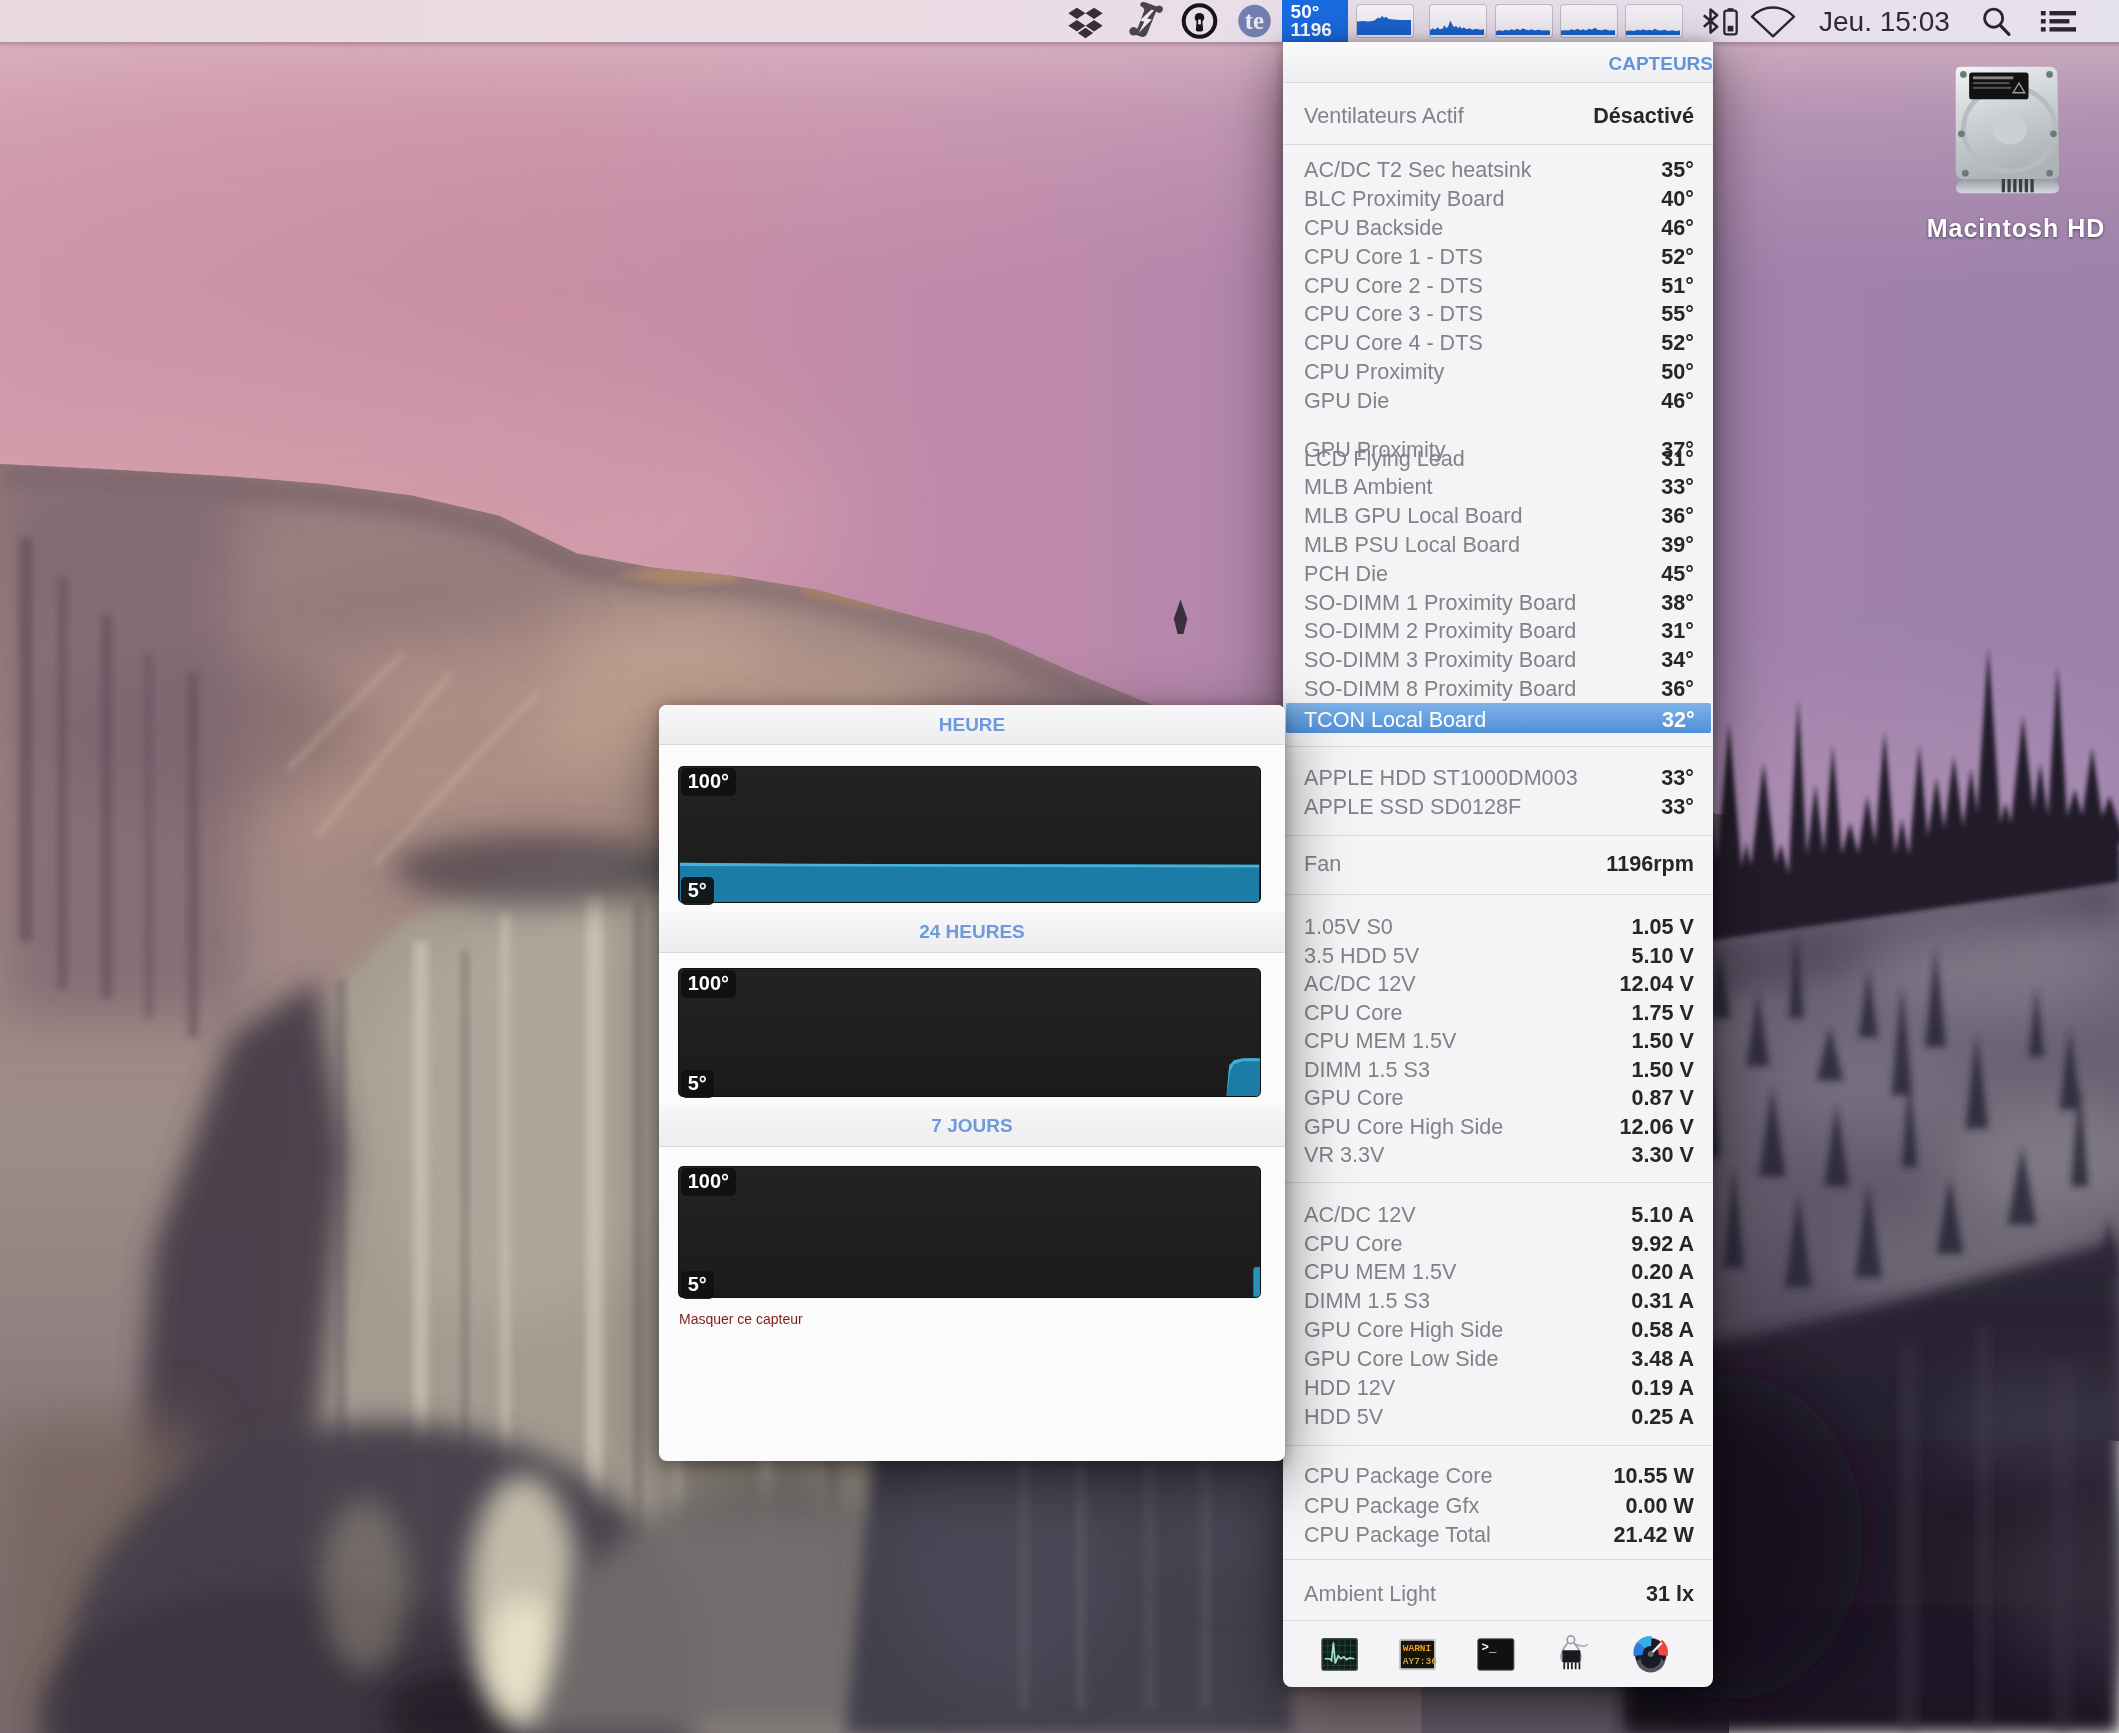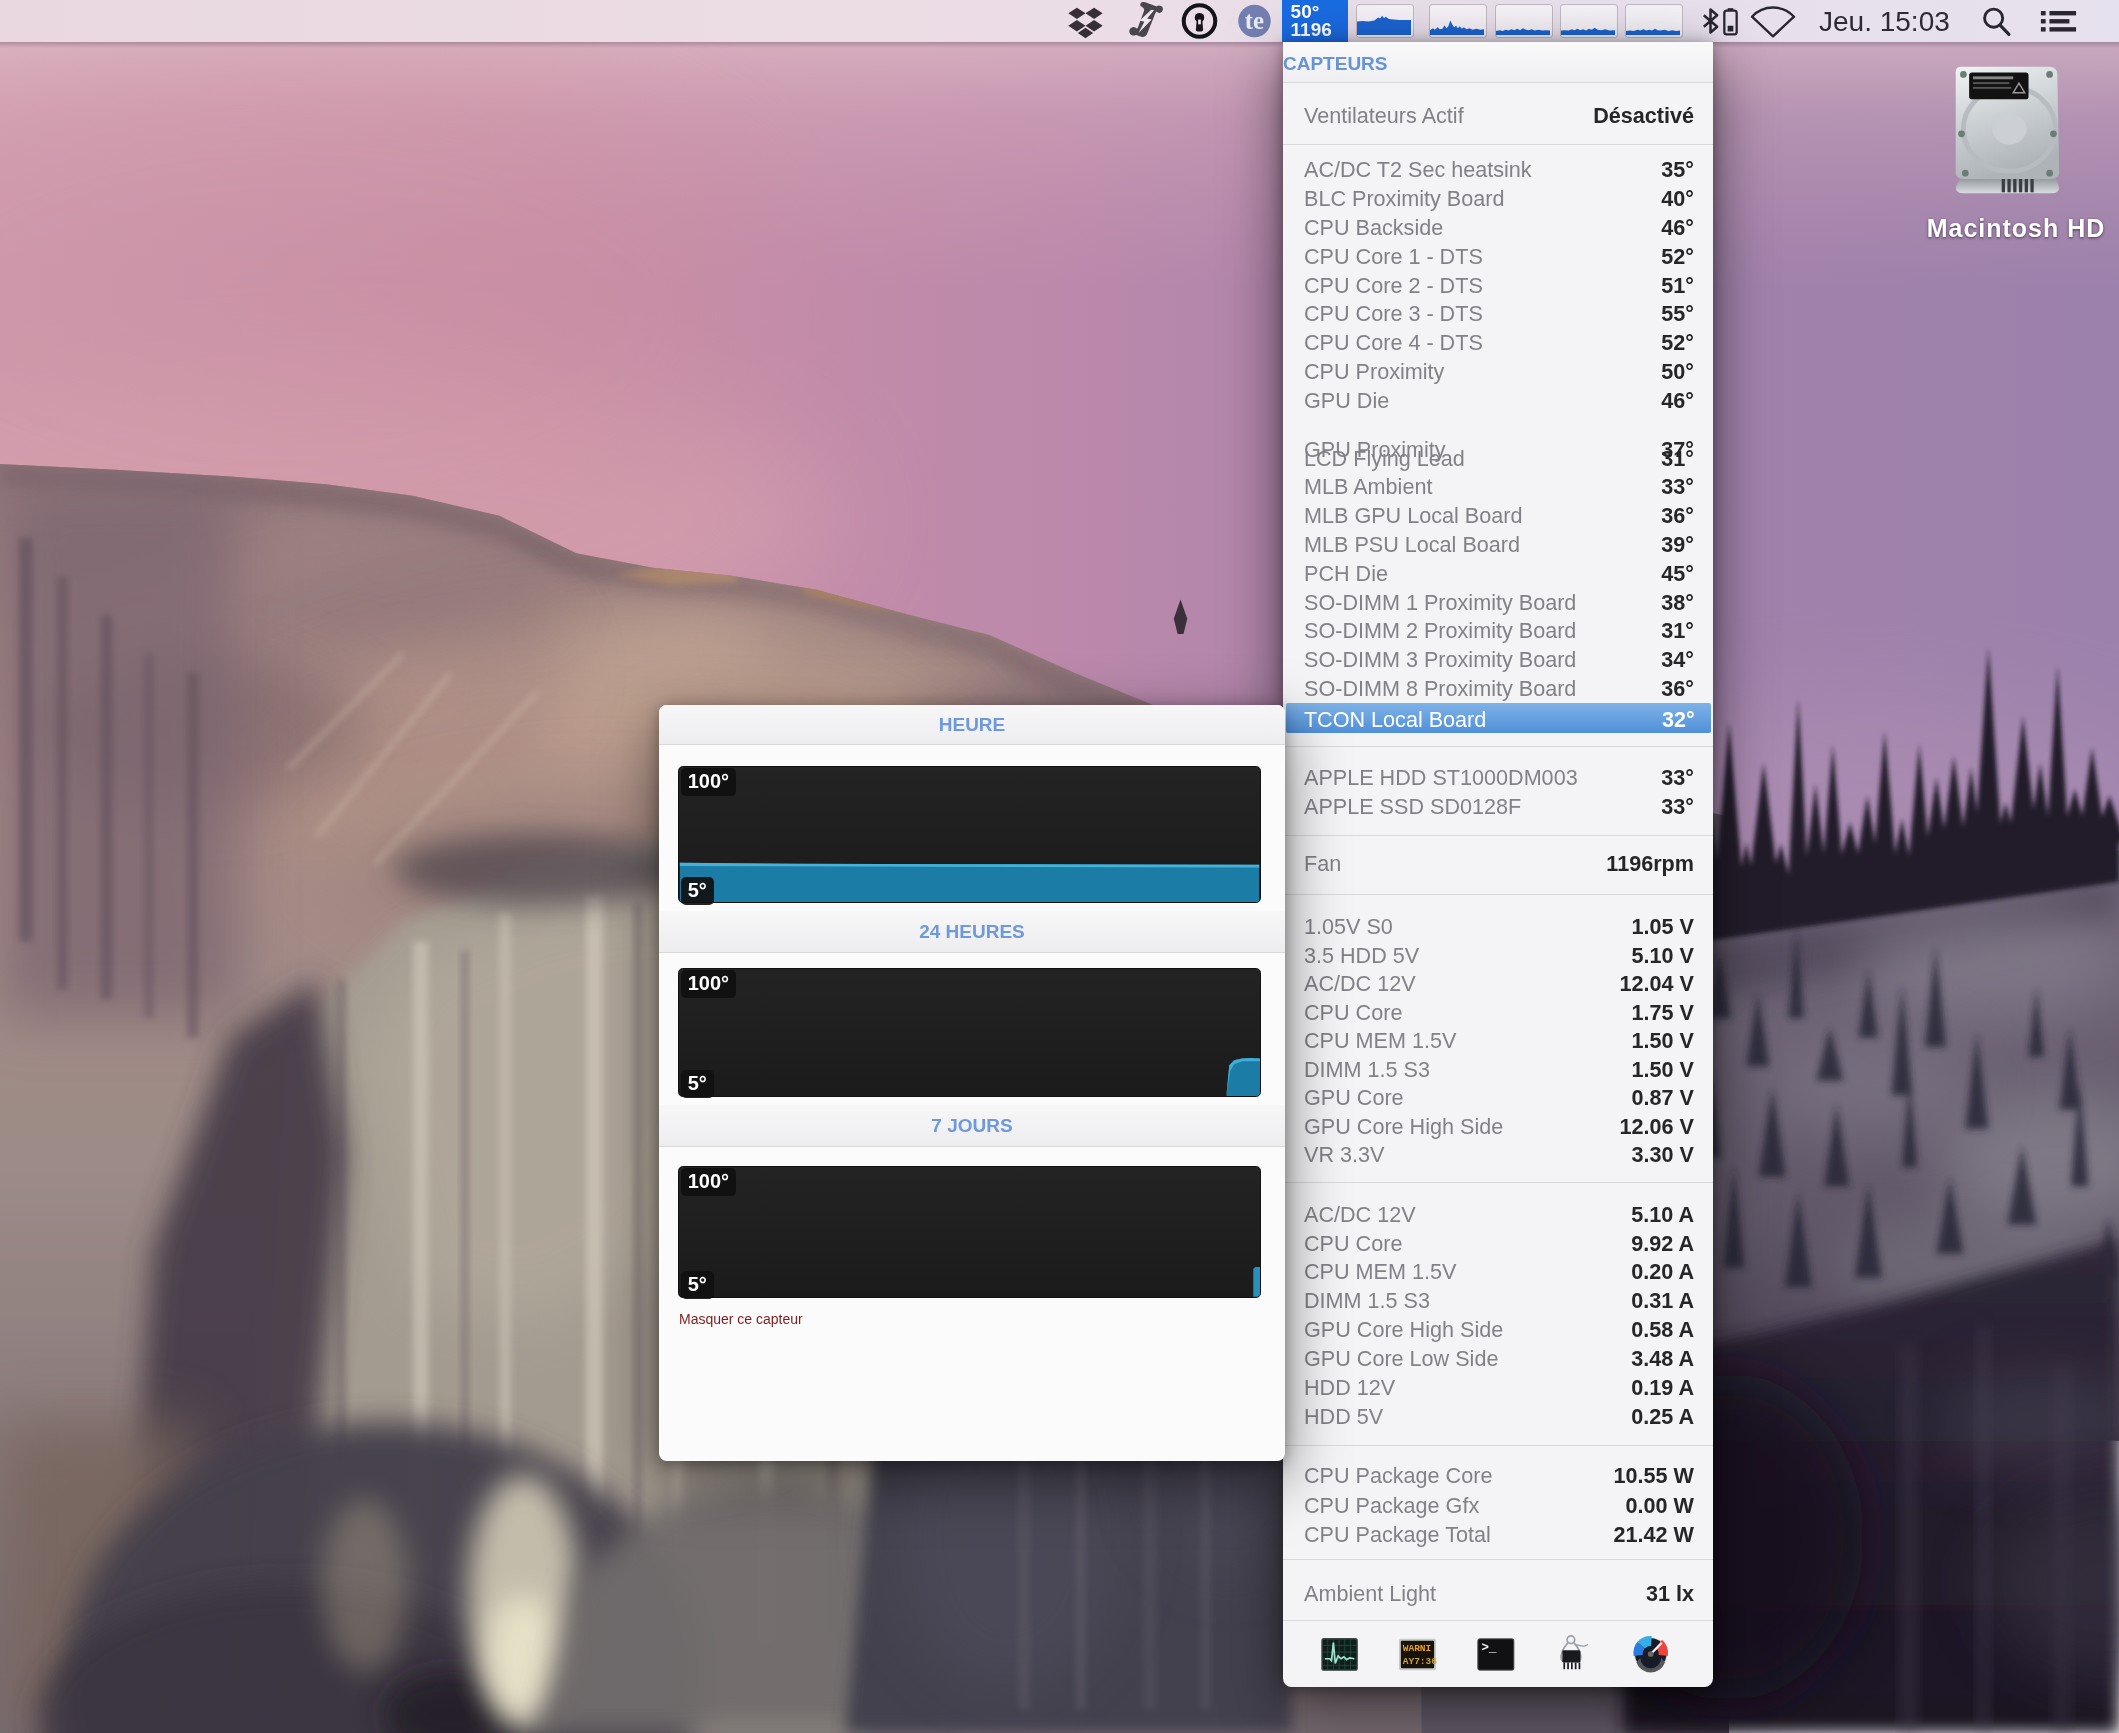--- a/index.html
+++ b/index.html
@@ -17,21 +17,21 @@
   .widg{position:absolute;top:3.8px;width:58px;height:34px;background:rgba(255,255,255,.55);
     border:1.9px solid rgba(130,115,130,.45);border-radius:3.8px;box-sizing:border-box;overflow:hidden;}
   #clock{position:absolute;left:1819px;top:0;width:134px;height:42px;line-height:43px;
     font-size:28px;color:#2e2a35;letter-spacing:0px;}
   
   #cap{position:absolute;left:1283px;top:42px;width:430px;height:1645px;
     background:#f4f4f6;border-radius:0 0 8.6px 8.6px;
     box-shadow:0 19px 58px rgba(0,0,0,.55),0 2.9px 13.4px rgba(0,0,0,.35);}
   #cap .title{position:absolute;left:0;top:0;width:100%;height:40px;
     background:linear-gradient(#f9f9fa,#efeff2);border-bottom:1px solid #d8d8da;
-    border-radius:0;text-align:left;color:#6494d7;font-weight:bold;font-size:19px;line-height:43px;}
+    border-radius:0;text-align:right;color:#6494d7;font-weight:bold;font-size:19px;line-height:43px;}
   .crow{position:absolute;left:21px;width:390px;height:29px;font-size:21.6px;line-height:29px;color:#818187;white-space:nowrap;}
   .crow b{position:absolute;right:0;top:0;color:#262628;font-weight:bold;}
   .crow span{position:absolute;left:0;top:0;}
   .csep{position:absolute;left:0;width:430px;height:1px;background:#d9d9db;}
   #tcon{position:absolute;left:2.9px;top:661px;width:425px;height:30px;border-radius:2px;
     background:linear-gradient(#7fb2e6,#4f90d9);color:#fff;font-size:21.6px;}
   #tcon span{position:absolute;left:18px;top:3.8px;}
   #tcon b{position:absolute;right:16.3px;top:3.8px;}
   
   #heure{position:absolute;left:659px;top:705px;width:626px;height:756px;

